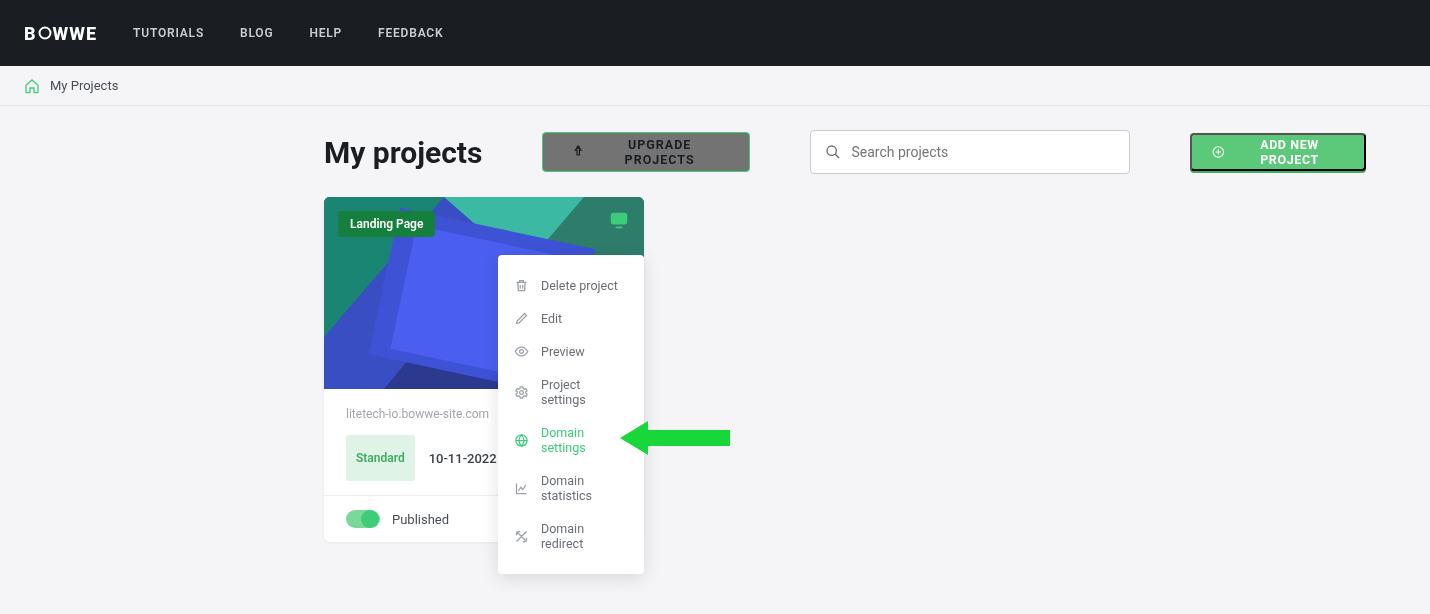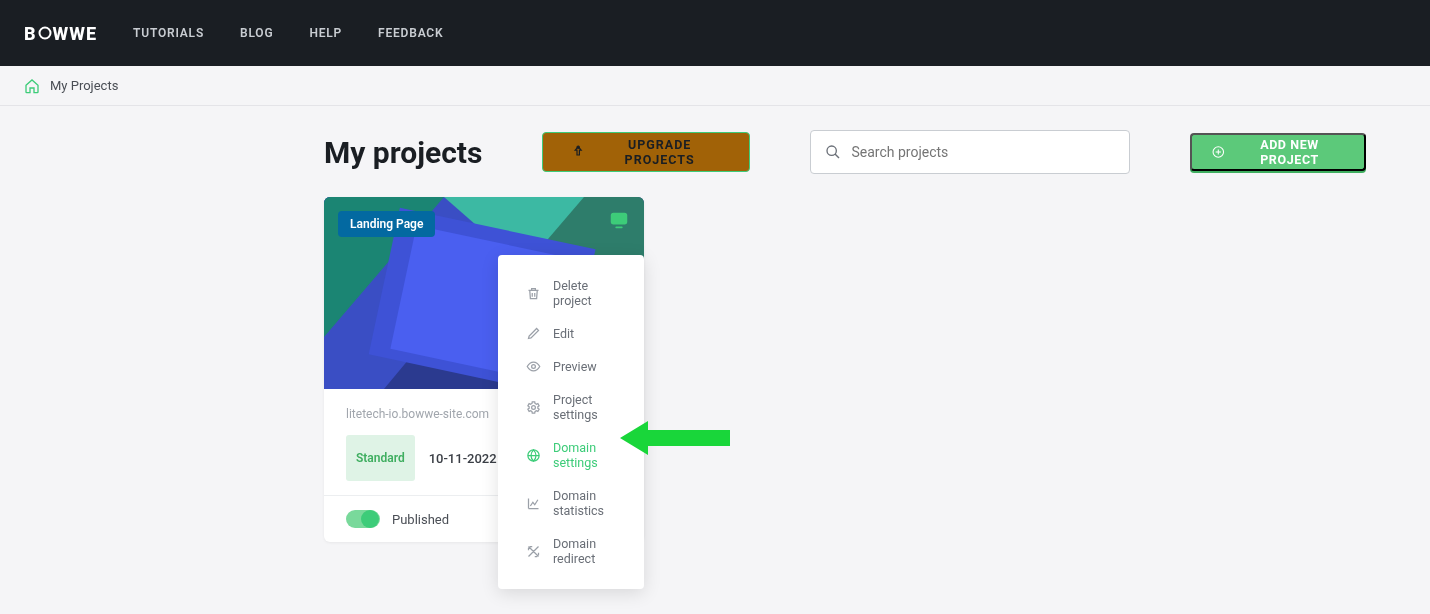--- a/index.html
+++ b/index.html
@@ -14,46 +14,46 @@
 
 
 .breadcrumb-bar { height: 40px; border-bottom: 1px solid #e4e4e8; display: flex; align-items: center; padding: 0 24px; gap: 10px; }
 .home-icon { color: #3dcc79; width: 16px; height: 16px; }
 .breadcrumb-text { color: #4a4e55; font-size: 13px; }
 
 
 .page-area { padding: 24px 0 0 0; }
 .header-row { display: flex; align-items: center; padding: 0 64px; gap: 60px; }
 .page-title { font-size: 30px; font-weight: 700; color: #1a1e23; flex: 0 0 auto; margin-left: 260px; }
-.upgrade-btn { border: 1px solid #3dcc79; background: #a16207; border-radius: 4px; height: 40px; padding: 0 28px; display: flex; align-items: center; gap: 12px; color: #1a1e23; font-size: 12.5px; font-weight: 700; letter-spacing: 1px; cursor: pointer; }
+.upgrade-btn { border: 1px solid #3dcc79; background: #737373; border-radius: 4px; height: 40px; padding: 0 28px; display: flex; align-items: center; gap: 12px; color: #1a1e23; font-size: 12.5px; font-weight: 700; letter-spacing: 1px; cursor: pointer; }
 .search-wrap { flex: 0 0 320px; margin-left: auto; }
 .search-box { display: flex; align-items: center; border: 1px solid #c9cdd2; border-radius: 4px; height: 44px; padding: 0 14px; gap: 10px; background: #fff; }
 .search-box input { border: none; outline: none; font-size: 14px; color: #3a3e45; flex: 1; background: transparent; }
 .add-btn { background: #5cc97a; border-radius: 4px; height: 38px; padding: 0 20px; display: flex; align-items: center; gap: 10px; color: #fff; font-size: 12.5px; font-weight: 700; letter-spacing: 0.6px; cursor: pointer; box-shadow: 0 2px 0 #3fae60; }
 
 
 .card { position: absolute; left: 324px; top: 197px; width: 320px; background: #fff; border-radius: 6px; box-shadow: 0 1px 3px rgba(0,0,0,0.06); }
 .card-thumb { height: 192px; border-radius: 6px 6px 0 0; position: relative; overflow: hidden; }
 .card-thumb svg.bg { position:absolute; inset:0; }
-.card-badge { position: absolute; top: 14px; left: 14px; background: #0369a1; color: #fff; font-size: 12px; font-weight: 600; padding: 6px 12px; border-radius: 4px; }
+.card-badge { position: absolute; top: 14px; left: 14px; background: #15803d; color: #fff; font-size: 12px; font-weight: 600; padding: 6px 12px; border-radius: 4px; }
 .card-logo { position: absolute; top: 12px; right: 14px; width: 22px; height: 22px; }
 .card-body { padding: 18px 22px 14px 22px; border-bottom: 1px solid #eceef0; }
 .proj-name { font-size: 17px; font-weight: 700; color: #1a1e23; margin-bottom: 4px; }
 .proj-url { font-size: 12px; color: #a1a6ad; margin-bottom: 14px; }
 .proj-meta { display: flex; align-items: center; gap: 14px; }
 .plan-badge { background: #dff3e6; color: #3fae60; font-size: 12px; font-weight: 600; padding: 16px 10px; border-radius: 3px; }
 .proj-date { font-size: 13px; color: #3a3e45; font-weight: 500; }
 .card-footer { padding: 14px 22px; display: flex; align-items: center; gap: 12px; }
 .toggle { width: 34px; height: 18px; background: #79d99b; border-radius: 10px; position: relative; cursor: pointer; }
 .toggle::after { content: ""; position: absolute; right: 1px; top: 0px; width: 18px; height: 18px; background: #3dcc79; border-radius: 50%; }
 .pub-status { font-size: 13px; color: #4a4e55; }
 
 
 .ctx-menu { position: absolute; left: 498px; top: 255px; width: 146px; background: #fff; border-radius: 4px; box-shadow: 0 4px 18px rgba(0,0,0,0.12); padding: 14px 0; }
-.ctx-item { display: flex; align-items: center; gap: 12px; padding: 9px 28px; font-size: 12.5px; color: #6a6f77; cursor: pointer; }
+.ctx-item { display: flex; align-items: center; gap: 12px; padding: 9px 16px; font-size: 12.5px; color: #6a6f77; cursor: pointer; }
 .ctx-item.active { color: #3dcc79; }
 .ctx-item.active .ctx-icon { color: #3dcc79; }
 .ctx-icon { width: 15px; height: 15px; color: #9ba0a8; flex-shrink: 0; }
 
 
 .arrow-annot { position: absolute; left: 620px; top: 413px; pointer-events: none; }
 
 svg { display: block; }
 </style>
 </head>

